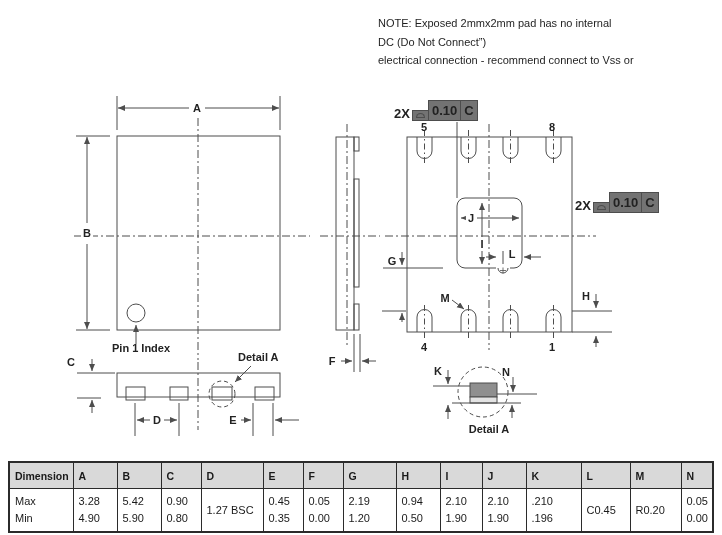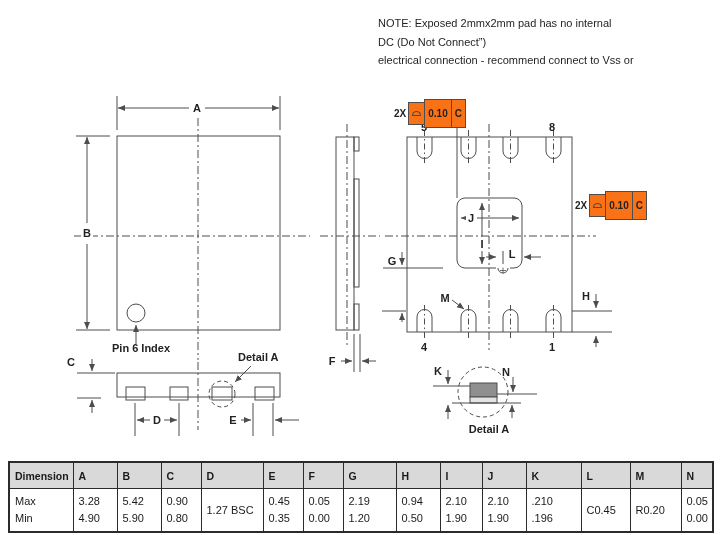--- a/index.html
+++ b/index.html
@@ -6,25 +6,25 @@
   .canvas{position:relative;width:722px;height:535px;background:#fff;
           font-family:"Liberation Sans",sans-serif;color:#222;overflow:hidden;}
   svg{position:absolute;left:0;top:0;}
   .lbl{position:absolute;font-weight:bold;font-size:11px;color:#222;
        transform:translate(-50%,-50%);white-space:nowrap;line-height:1;}
   .lbl.bg{background:#fff;padding:0 2px;}
   .txt{position:absolute;font-weight:bold;font-size:11px;color:#222;white-space:nowrap;line-height:1;}
   .note{position:absolute;left:378px;top:14px;width:335px;font-size:11px;
         line-height:18.5px;color:#1f1f1f;}
   
-  .fcf{position:absolute;display:flex;align-items:center;height:15px;
-       font-size:10px;font-weight:bold;color:#222;}
+  .fcf{position:absolute;display:flex;align-items:flex-end;height:15px;
+       font-size:13px;font-weight:bold;color:#222;}
   .fcf-qty{display:flex;align-items:center;padding-right:3px;}
   .fcf-box{display:flex;align-items:center;justify-content:center;
-           border:1px solid #4d4d4d;padding:8px 3px;margin-left:-1px;background:#f97316;}
+           border:1px solid #4d4d4d;padding:2px 3px;margin-left:-1px;background:#737373;}
   .dome{width:9px;height:5px;border:1px solid #4d4d4d;border-radius:9px 9px 0 0;box-sizing:border-box;}
   
   table.dim{position:absolute;left:8px;top:461px;width:706px;border-collapse:collapse;
             table-layout:fixed;font-size:11px;color:#1a1a1a;border-radius:25px;}
   table.dim th,table.dim td{border:1px solid #2b2b2b;padding:0 0 0 5px;text-align:left;vertical-align:middle;}
   table.dim th{background:#d9d9d9;font-weight:bold;height:25px;font-size:10.5px;}
   table.dim td{height:42px;}
   table.dim td div{line-height:17px;}
   table.dim{border:2px solid #2b2b2b;}
 </style>
@@ -172,21 +172,21 @@
   <span class="lbl" style="left:438px;top:371px">K</span>
   <span class="lbl" style="left:512px;top:254px">L</span>
   <span class="lbl" style="left:445px;top:298px">M</span>
   <span class="lbl" style="left:506px;top:372px">N</span>
 
   <span class="lbl" style="left:424px;top:127px">5</span>
   <span class="lbl" style="left:552px;top:127px">8</span>
   <span class="lbl" style="left:424px;top:347px">4</span>
   <span class="lbl" style="left:552px;top:347px">1</span>
 
-  <span class="txt" style="left:112px;top:343px">Pin 6 Index</span>
+  <span class="txt" style="left:112px;top:343px">Pin 1 Index</span>
   <span class="txt" style="left:238px;top:352px">Detail A</span>
   <span class="lbl" style="left:489px;top:429px">Detail A</span>
 
   <div class="fcf" style="left:394px;top:106px">
     <span class="fcf-qty">2X</span>
     <span class="fcf-box">
         <span class="dome"></span>
       </span>
     <span class="fcf-box">0.10</span>
     <span class="fcf-box">C</span>

